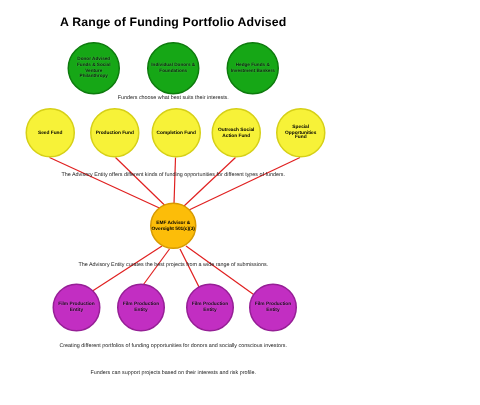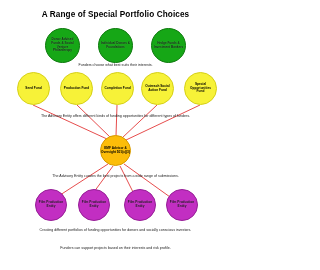--- a/index.html
+++ b/index.html
@@ -123,21 +123,21 @@
       <line x1="157" y1="105" x2="122" y2="138"></line>
       <line x1="200" y1="105" x2="126" y2="140"></line>
 
       <line x1="108" y1="164" x2="57" y2="197"></line>
       <line x1="113" y1="166" x2="91" y2="196"></line>
       <line x1="120" y1="166" x2="135" y2="196"></line>
       <line x1="124" y1="164" x2="170" y2="197"></line>
     </g>
   </svg>
 
-  <div class="title">A Range of Special Portfolio Choices</div>
+  <div class="title">A Range of Funding Portfolio Advised</div>
 
   <div class="node node-green" style="left:45px; top:28px;">
     <span class="lbl">Donor Advised Funds &amp; Social Venture Philanthropy</span>
   </div>
   <div class="node node-green" style="left:98px; top:28px;">
     <span class="lbl">Individual Donors &amp; Foundations</span>
   </div>
   <div class="node node-green" style="left:151px; top:28px;">
     <span class="lbl">Hedge Funds &amp; Investment Bankers</span>
   </div>

